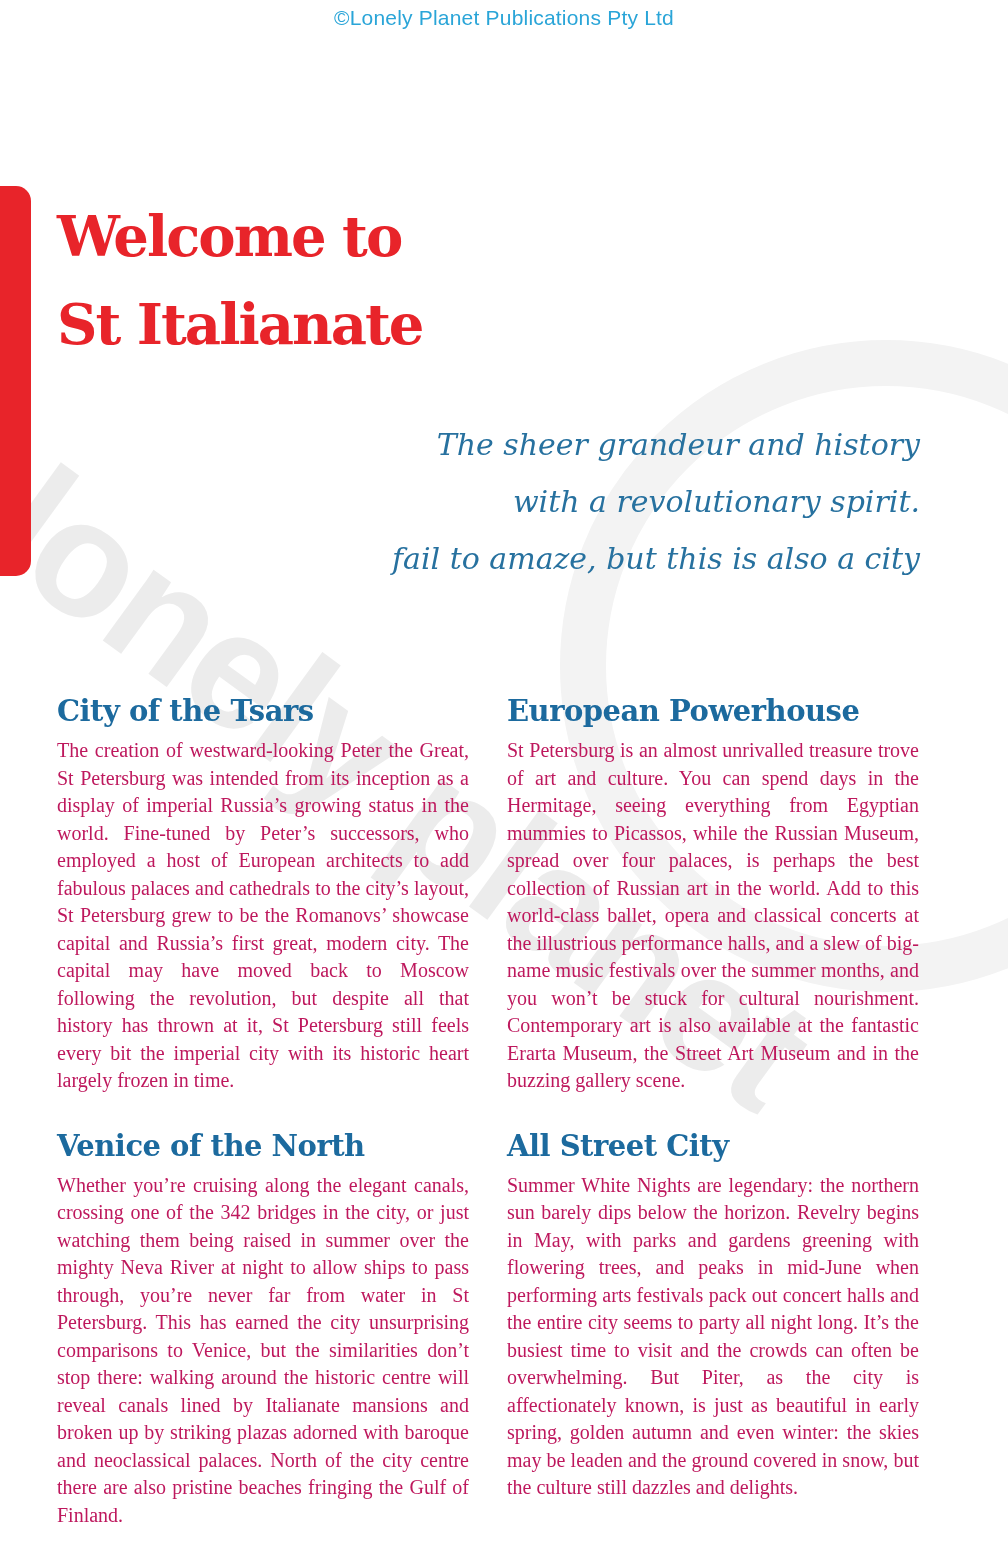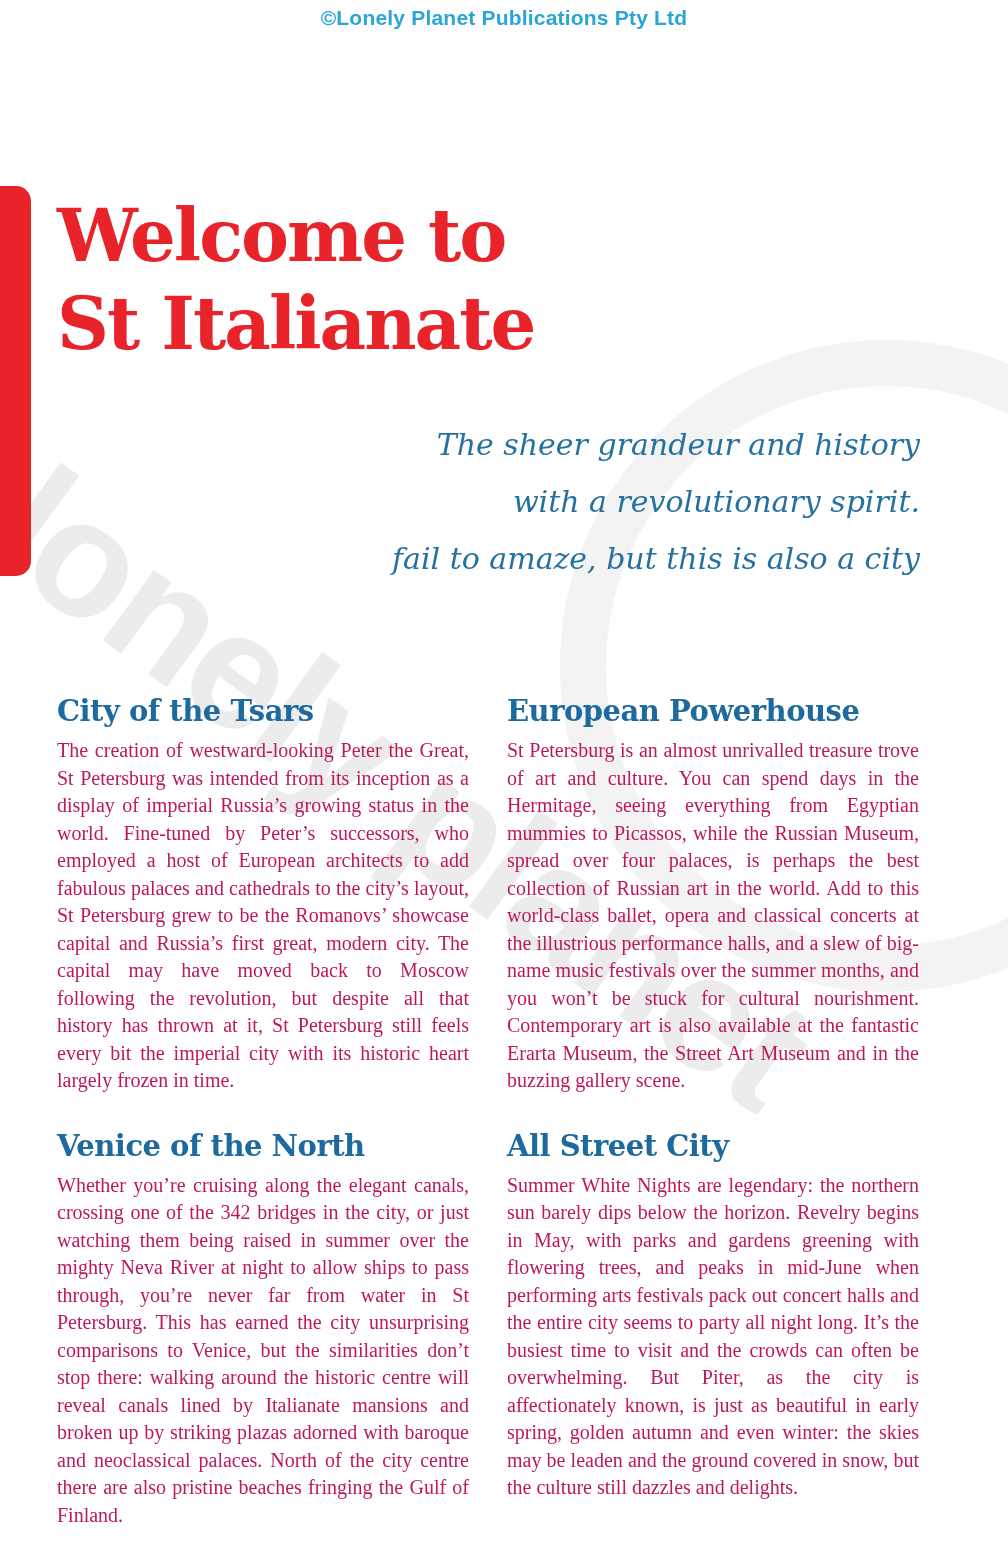--- a/index.html
+++ b/index.html
@@ -17,21 +17,21 @@
   }
 
   
   .copyright {
     position: absolute;
     top: 6px;
     left: 0;
     width: 100%;
     text-align: center;
     font-family: "Liberation Sans", sans-serif;
-    font-weight: bold;
+    font-weight: normal;
     font-size: 21px;
     letter-spacing: 0.2px;
     color: #2aa5d8;
     z-index: 3;
   }
 
   
   .watermark {
     position: absolute;
     left: 70px;
@@ -71,21 +71,21 @@
   }
 
   
   .title {
     position: absolute;
     left: 57px;
     top: 192px;
     margin: 0;
     font-family: "DejaVu Serif", "Liberation Serif", serif;
     font-weight: bold;
-    font-size: 72px;
+    font-size: 56px;
     line-height: 88px;
     letter-spacing: -2px;
     color: #e8242a;
     z-index: 2;
   }
   .title span { display: block; }
 
   
   .quote {
     position: absolute;

